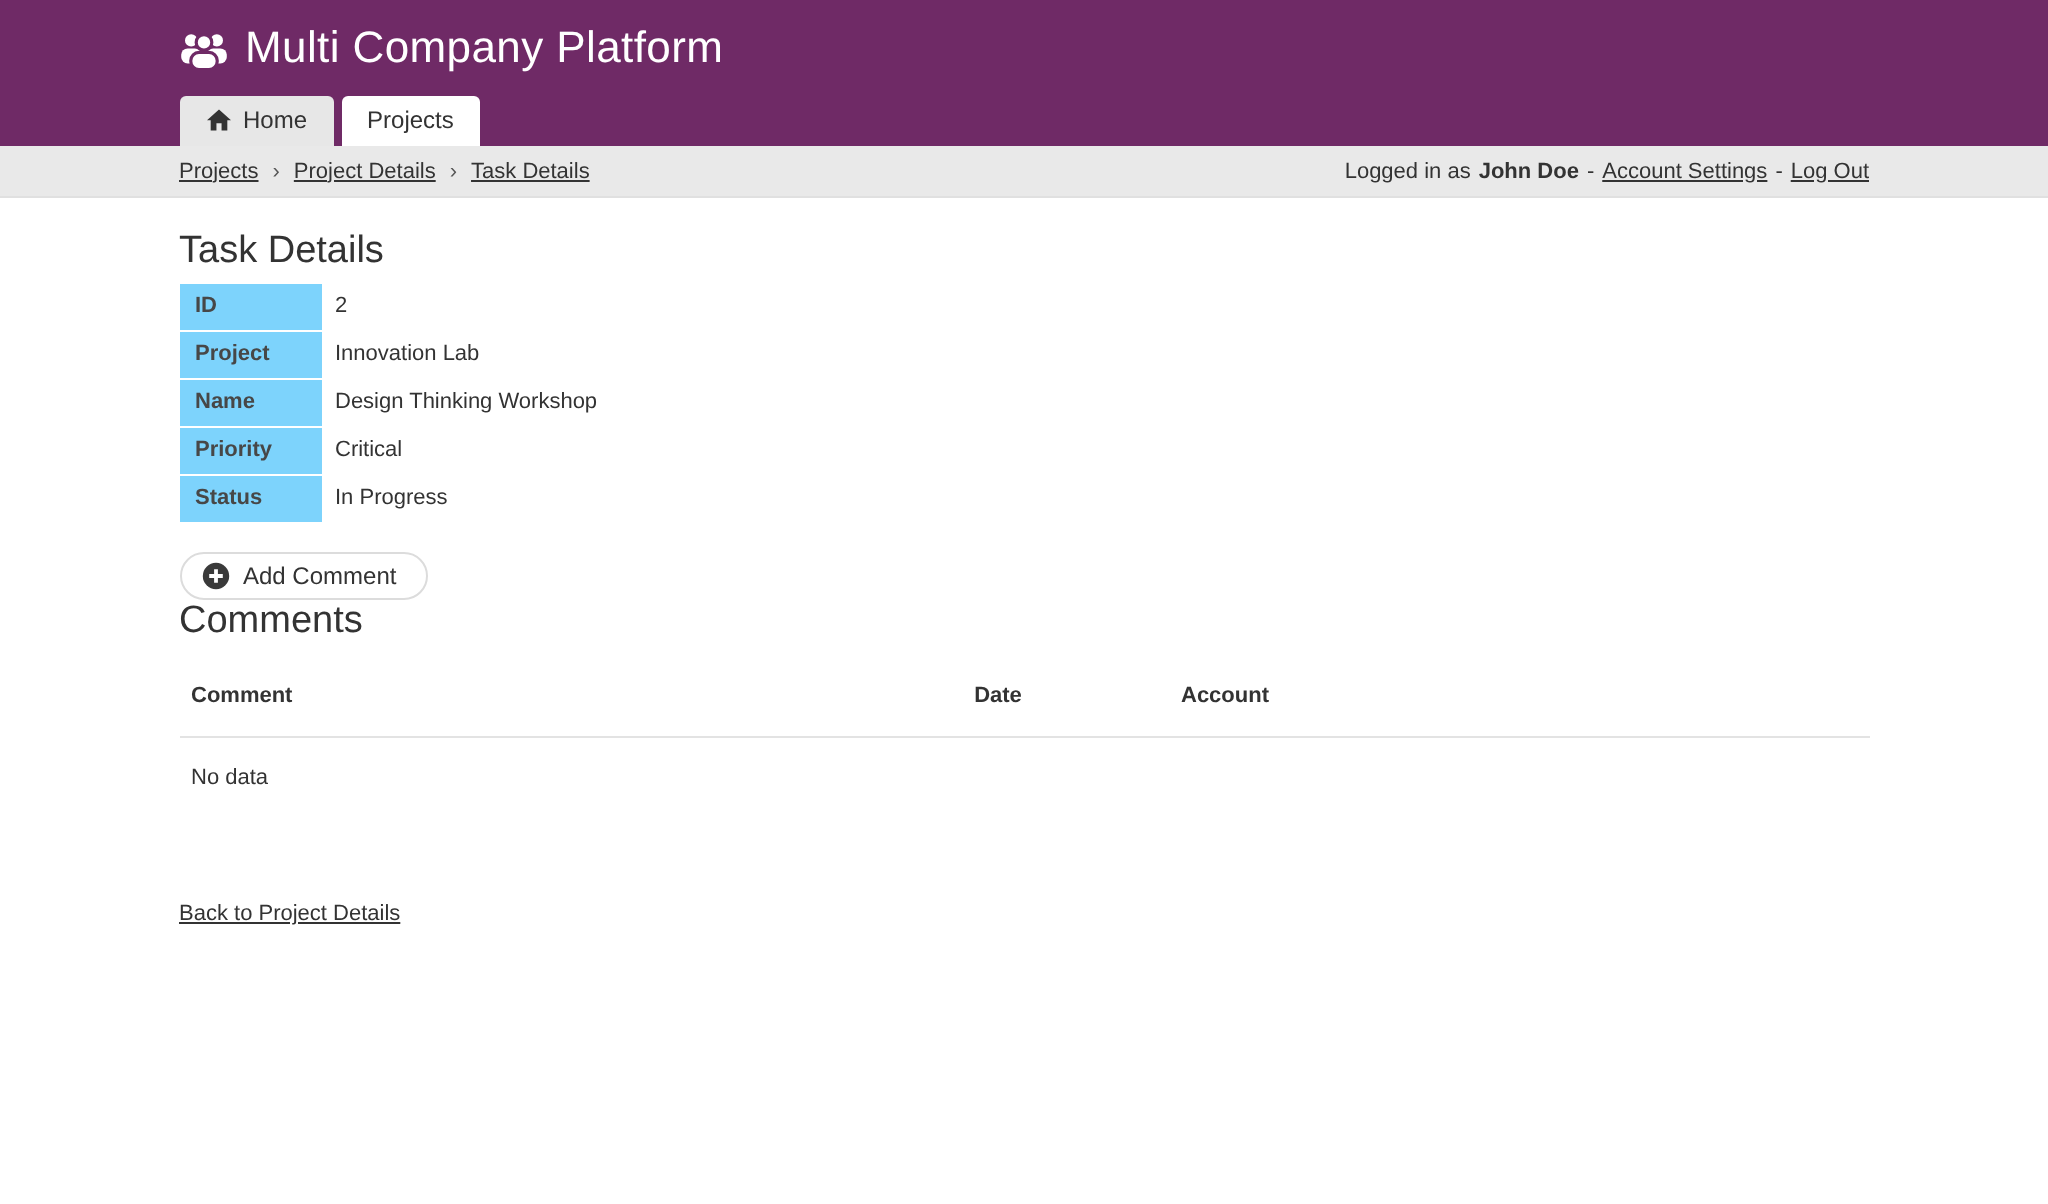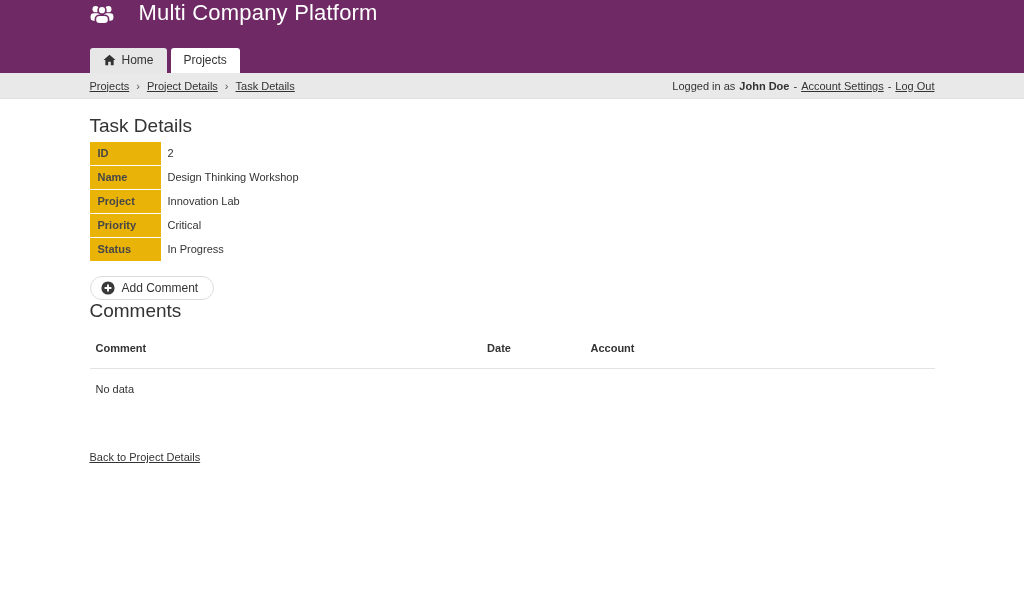--- a/index.html
+++ b/index.html
@@ -8,21 +8,21 @@
     width: 1024px; height: 602px;
     background: #ffffff;
     font-family: "Liberation Sans", "DejaVu Sans", sans-serif;
     color: #333333;
     overflow: hidden;
   }
   .container { width: 845px; margin: 0 auto; }
 
   
   .app-header { background: #6f2a66; height: 73px; position: relative; }
-  .brand { display: flex; align-items: center; gap: 25px; color: #ffffff; }
+  .brand { display: flex; align-items: center; gap: 9px; padding-top: 11px; color: #ffffff; }
   .brand-icon { width: 24px; height: 21px; display: inline-flex; flex: none; }
   .brand-title { font-size: 22px; font-weight: 400; letter-spacing: 0.2px; white-space: nowrap; }
 
   .tabs-row { position: absolute; bottom: 0; left: 0; right: 0; }
   .tabs { display: flex; gap: 4px; align-items: flex-end; }
   .tab {
     display: inline-flex; align-items: center; gap: 6px;
     font-size: 12px; color: #333333;
     padding: 5px 13px 6px 13px;
     border-radius: 3px 3px 0 0;
@@ -46,21 +46,21 @@
   .session a { color: #333333; text-decoration: underline; cursor: pointer; }
 
   
   .main { padding-top: 16px; }
   h2.section-title { font-size: 19px; font-weight: 400; color: #333333; margin: 0; line-height: 22px; }
 
   .details { margin-top: 5px; }
   .detail-row { display: flex; margin-bottom: 1px; }
   .detail-label {
     flex: none; width: 71px;
-    background: #eab308;
+    background: #7dd3fc;
     padding: 5px 8px;
     font-size: 11px; line-height: 13px; font-weight: 700; color: #474747;
   }
   .detail-value {
     padding: 5px 8px 5px 7px;
     font-size: 11px; line-height: 13px; color: #333333;
   }
 
   .add-comment-btn {
     margin-top: 14px;
@@ -156,26 +156,26 @@
 <div class="container main">
 
   <h2 class="section-title">Task Details</h2>
 
   <div class="details">
     <div class="detail-row">
       <div class="detail-label">ID</div>
       <div class="detail-value">2</div>
     </div>
     <div class="detail-row">
+      <div class="detail-label">Project</div>
+      <div class="detail-value">Innovation Lab</div>
+    </div>
+    <div class="detail-row">
       <div class="detail-label">Name</div>
       <div class="detail-value">Design Thinking Workshop</div>
-    </div>
-    <div class="detail-row">
-      <div class="detail-label">Project</div>
-      <div class="detail-value">Innovation Lab</div>
     </div>
     <div class="detail-row">
       <div class="detail-label">Priority</div>
       <div class="detail-value">Critical</div>
     </div>
     <div class="detail-row">
       <div class="detail-label">Status</div>
       <div class="detail-value">In Progress</div>
     </div>
   </div>

